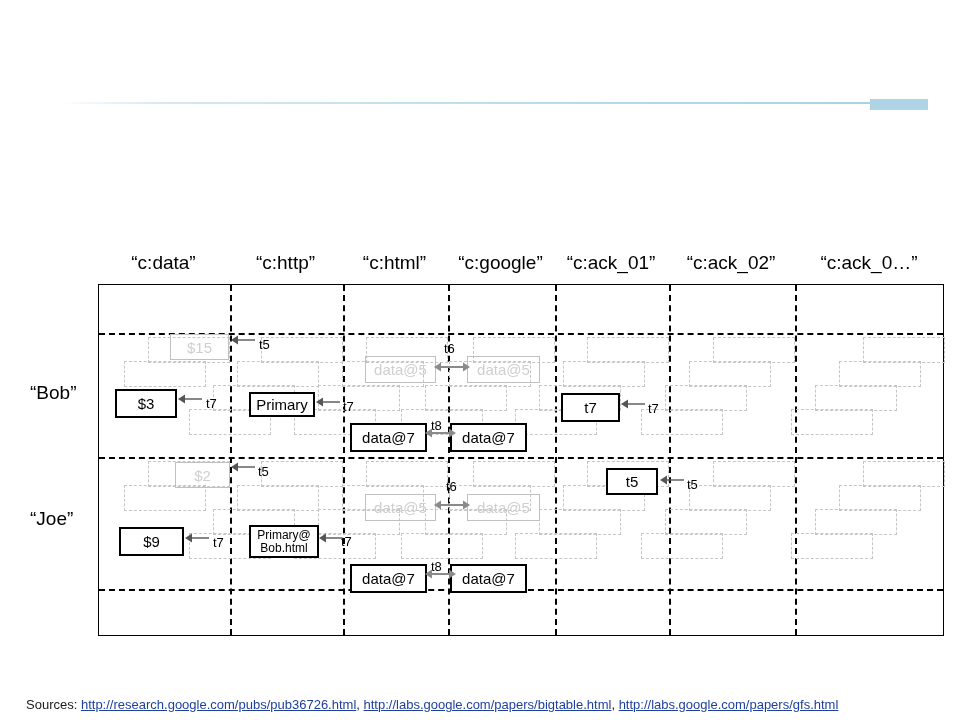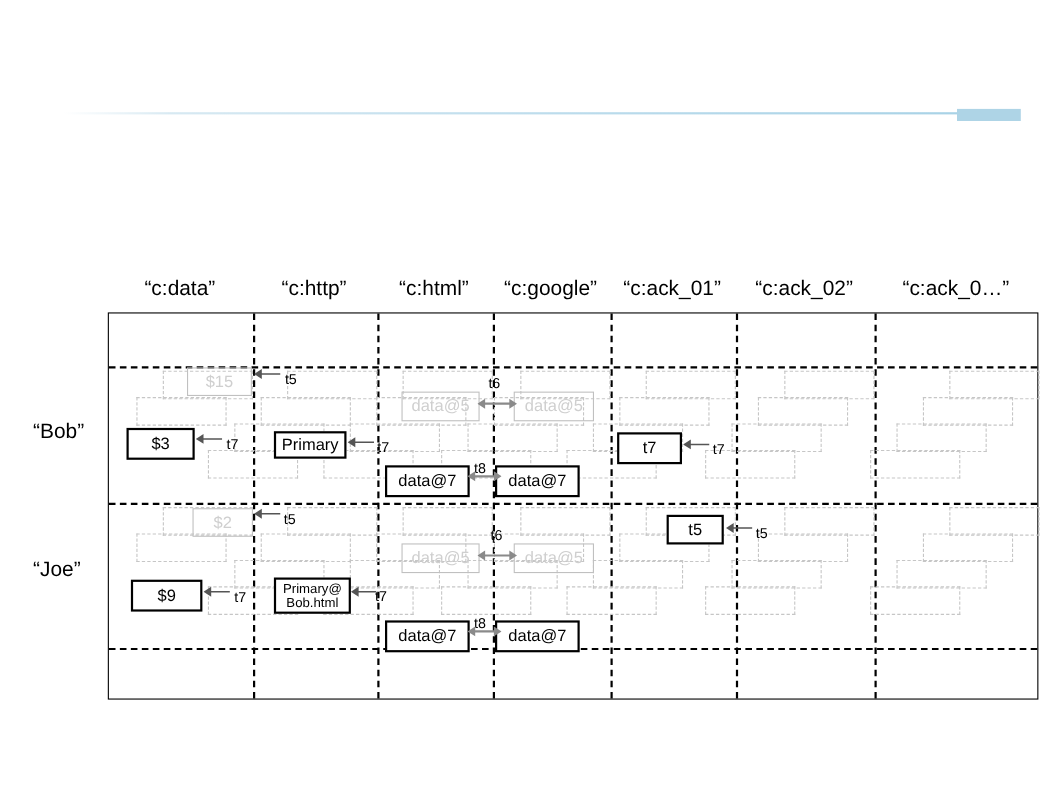--- a/index.html
+++ b/index.html
@@ -223,14 +223,18 @@
         <path d="M31,7 L24,2.5 L24,11.5 Z" fill="#8a8a8a"></path>
       </svg>
       <div class="alabel" style="left: 419px; top: 559px;">t8</div>
       <svg width="24" height="14" class="arrow" style="left: 648px; top: 473px;">
         <line x1="4" y1="7" x2="24" y2="7" stroke="#555555" stroke-width="1.4"></line>
         <path d="M0,7 L7,2.5 L7,11.5 Z" fill="#555555"></path>
       </svg>
       <div class="alabel" style="left: 675px; top: 477px;">t5</div>
     </div>
 
+  <div class="sources">
+    <span class="lbl">Sources:</span>
+    <span id="srclinks"><a href="#">http://research.google.com/pubs/pub36726.html</a><span style="color: rgb(26, 26, 26);">, </span><a href="#">http://labs.google.com/papers/bigtable.html</a><span style="color: rgb(26, 26, 26);">,  </span><a href="#">http://labs.google.com/papers/gfs.html</a></span>
+  </div>
 
 </div>
 
 </body></html>

